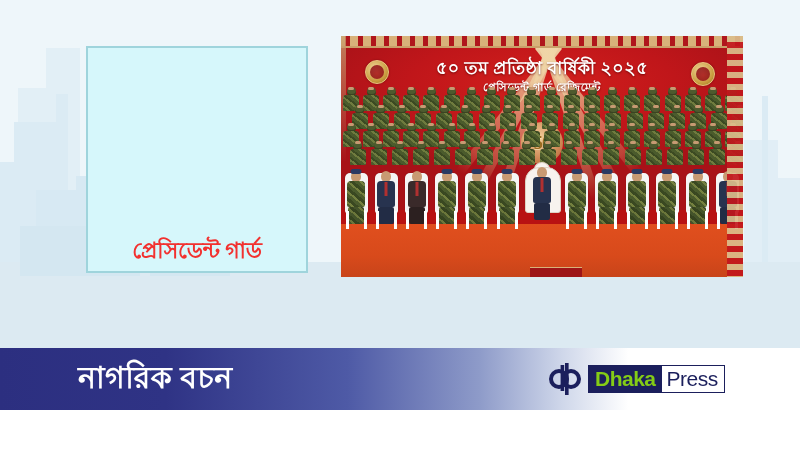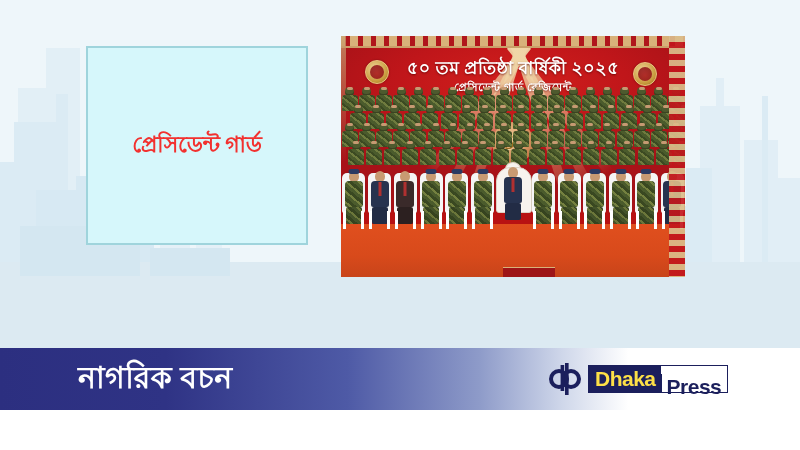--- a/index.html
+++ b/index.html
@@ -36,26 +36,26 @@
     width: 800px;
     height: 348px;
   }
 
   
   .headline-card {
     position: absolute;
     left: 86px;
     top: 46px;
     width: 222px;
-    height: 199px;
+    height: 227px;
     box-sizing: border-box;
     background: #d6f7fb;
     border: 2px solid #9fd4dc;
     display: flex;
-    flex-direction: row;
+    flex-direction: column;
     align-items: center;
     justify-content: flex-end;
     padding: 4px 5px;
   }
   .headline-line {
     display: block;
     width: 100%;
     text-align: center;
     color: #f2312f;
     font-family: "Liberation Serif", "DejaVu Serif", serif;
@@ -66,21 +66,21 @@
     white-space: nowrap;
   }
   .headline-line.l2 { font-size: 21px; }
   .headline-line.l5 { font-size: 21.5px; }
 
   
   .photo {
     position: absolute;
     left: 341px;
     top: 36px;
-    width: 344px;
+    width: 402px;
     height: 241px;
     overflow: hidden;
     background: #b81212;
   }
   .photo-inner {
     position: absolute;
     left: 0; top: 0;
     width: 100%;
     height: 100%;
   }
@@ -430,39 +430,38 @@
   }
   .logo-mark svg { display: block; }
   .logo-words {
     display: flex;
     align-items: stretch;
     border: 1px solid #1b1f5c;
     height: 26px;
   }
   .logo-dhaka {
     background: #1b1f5c;
-    color: #fde047;
+    color: #84cc16;
     font-family: "Liberation Sans", sans-serif;
     font-weight: 700;
     font-size: 21px;
     line-height: 26px;
     padding: 0 5px 0 6px;
     letter-spacing: -0.5px;
   }
   .logo-press {
     background: #ffffff;
     color: #1b1f5c;
     font-family: "Liberation Sans", sans-serif;
-    font-weight: 700;
+    font-weight: 400;
     font-size: 21px;
     line-height: 26px;
     padding: 0 6px 0 5px;
     letter-spacing: -0.5px;
     border-left: 1px solid #1b1f5c;
-    margin-top: 8px;
   }
 
   .footer-white {
     position: absolute;
     left: 0;
     top: 410px;
     width: 800px;
     height: 40px;
     background: #ffffff;
   }

